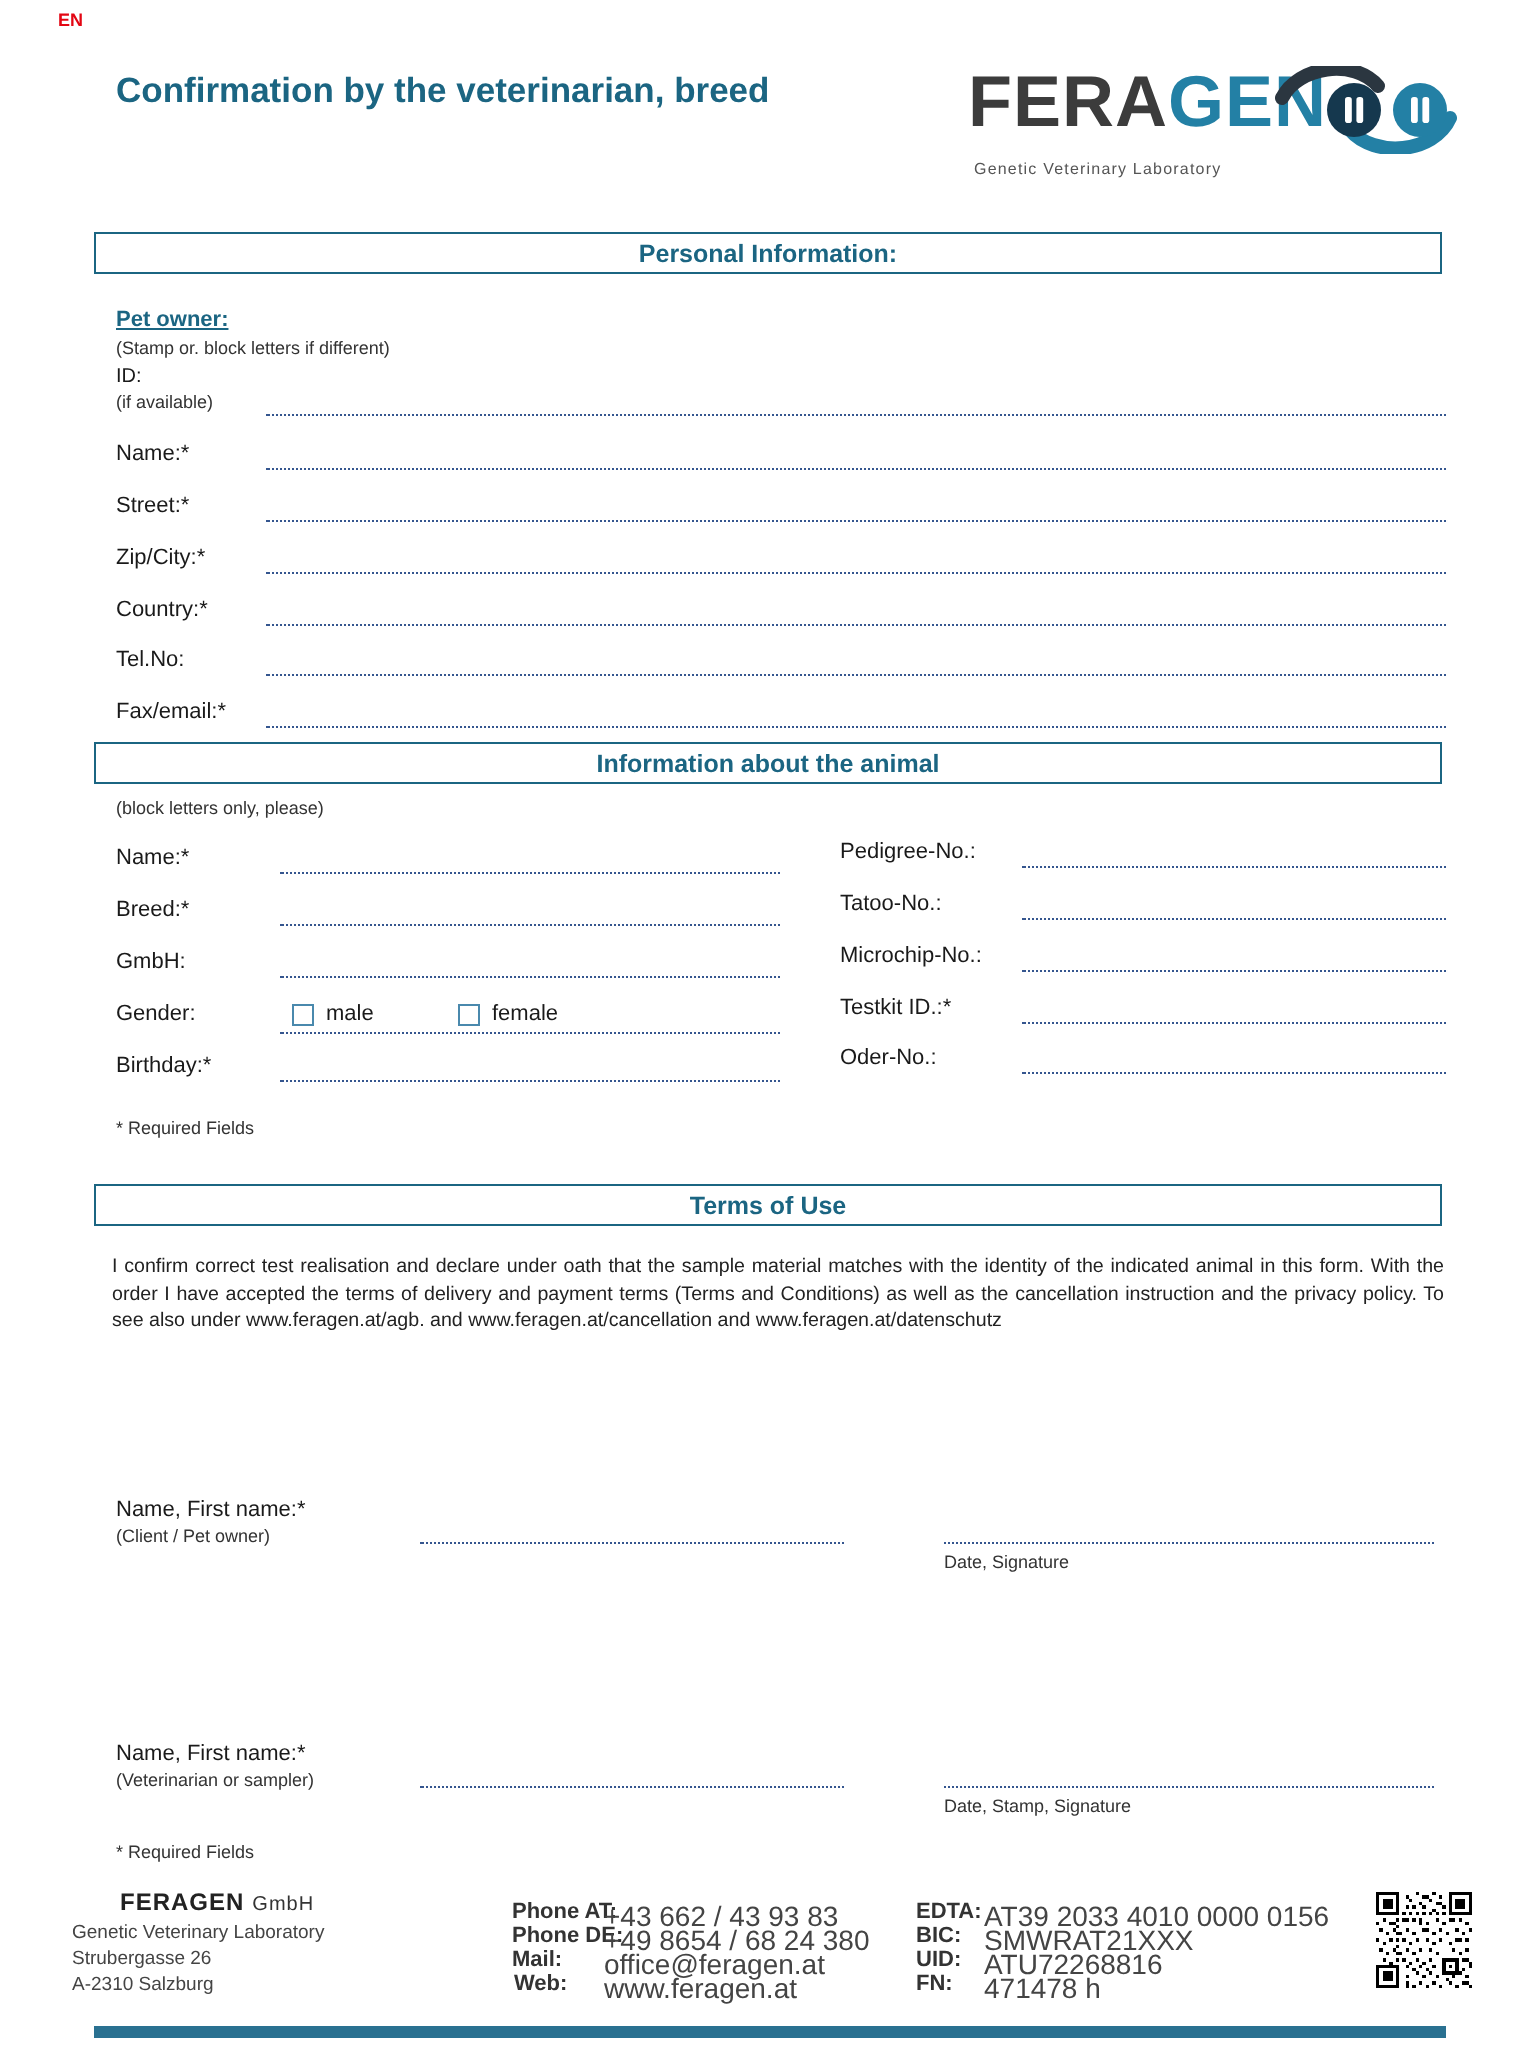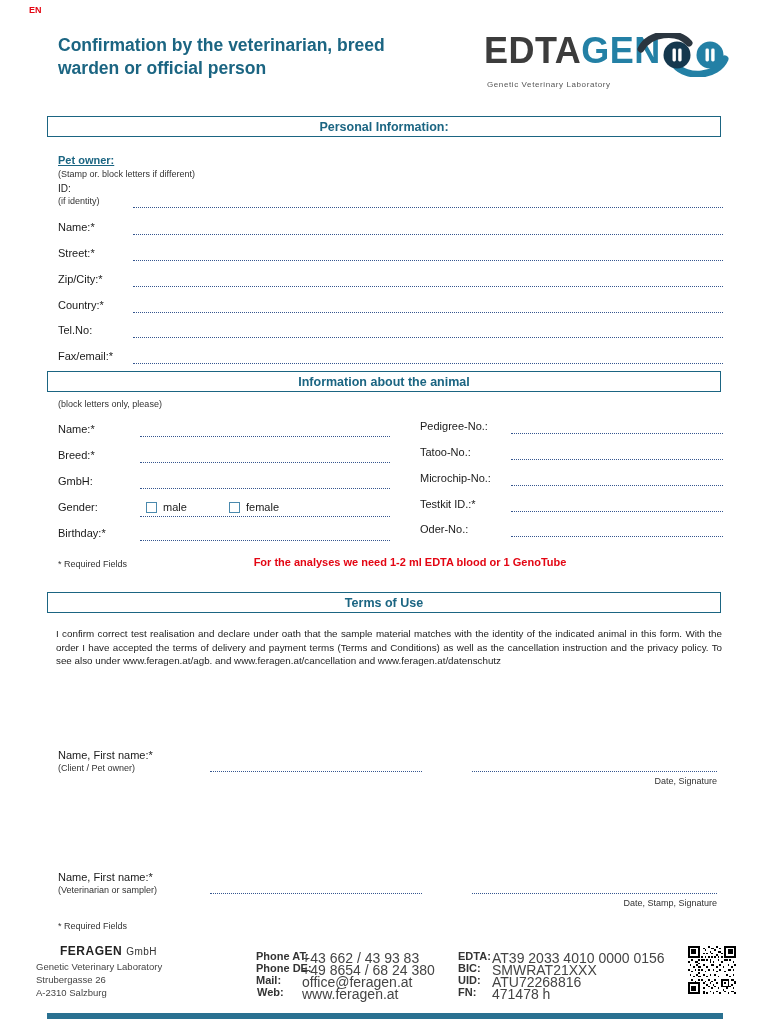--- a/index.html
+++ b/index.html
@@ -25,62 +25,61 @@
   .secbox{left:47px;width:674px;height:21px;border:1.5px solid var(--accent);
     display:flex;align-items:center;justify-content:center;background:#fff;}
   .secbox span{font-size:12.5px;font-weight:bold;color:var(--accent);}
   .lbl{font-size:11px;color:var(--ink);white-space:nowrap;}
   .small{font-size:9px;color:#333;white-space:nowrap;}
   .petowner{font-size:11px;font-weight:bold;color:var(--accent);text-decoration:underline;}
   .dotline{height:0;border-bottom:1.3px dotted var(--line);}
   .cb{width:11px;height:11px;border:1px solid #4a89ad;background:#fff;}
   .rednote{left:90px;top:556px;width:640px;text-align:center;color:var(--red);font-weight:bold;font-size:11px;}
   .terms-body{left:56px;top:627px;width:666px;font-size:9.8px;line-height:1.38;text-align:justify;color:#222;}
-  .sigcaption{font-size:9px;color:#333;text-align:right;}
+  .sigcaption{font-size:9px;color:#333;text-align:left;}
   .f-brand{font-size:12px;font-weight:800;letter-spacing:.5px;color:#222;margin-left:24px;}
   .f-brand .gmbh{font-size:10px;font-weight:normal;margin-left:4px;color:#333;}
   .f-line{font-size:9.5px;color:#444;white-space:nowrap;}
   .f-lbl{font-size:11px;font-weight:bold;color:#333;white-space:nowrap;}
   .f-val{font-size:14px;color:#444;white-space:nowrap;}
   .bottom-bar{left:47px;top:1013px;width:676px;height:6px;background:#2a7191;}
 </style>
 </head>
 <body>
 
 <div class="page">
 
   <div class="abs corner-tag">EN</div>
 
   <div class="abs title">
     <span>Confirmation by the veterinarian, breed</span><br>
-    <span>warden or official person</span>
-  </div>
-
-  <div class="abs logo-text"><span class="fera">EDTA</span><span class="gen">GEN</span></div>
+  </div>
+
+  <div class="abs logo-text"><span class="fera">FERA</span><span class="gen">GEN</span></div>
   <svg class="abs logo-icon" width="92" height="44" viewBox="0 0 92 44">
     <path d="M4 16 C 12 0, 40 -4, 52 10" stroke="#2b3640" stroke-width="7" fill="none" stroke-linecap="round"></path>
     <path d="M38 32 C 50 46, 80 44, 88 26" stroke="#2380a5" stroke-width="7" fill="none" stroke-linecap="round"></path>
     <circle cx="40" cy="22" r="13.5" fill="#15384e"></circle>
     <rect x="35.5" y="15.5" width="3.4" height="13" rx="1.4" fill="#fff"></rect>
     <rect x="41.2" y="15.5" width="3.4" height="13" rx="1.4" fill="#fff"></rect>
     <circle cx="73" cy="22" r="13.5" fill="#2380a5"></circle>
     <rect x="68.5" y="15.5" width="3.4" height="13" rx="1.4" fill="#fff"></rect>
     <rect x="74.2" y="15.5" width="3.4" height="13" rx="1.4" fill="#fff"></rect>
   </svg>
   <div class="abs tagline">Genetic Veterinary Laboratory</div>
 
   <div class="abs secbox" style="top:116px">
     <span>Personal Information:</span>
   </div>
 
   <div class="abs petowner" style="left:58px;top:154px">Pet owner:</div>
   <div class="abs small" style="left:58px;top:169px">(Stamp or. block letters if different)</div>
 
   <div class="abs lbl" style="left:58px;top:183px;font-size:10px">ID:</div>
-  <div class="abs small" style="left:58px;top:196px">(if identity)</div>
+  <div class="abs small" style="left:58px;top:196px">(if available)</div>
   <div class="abs dotline" style="left:133px;top:207px;width:590px"></div>
 
   <div class="abs lbl" style="left:58px;top:221px">Name:*</div>
   <div class="abs dotline" style="left:133px;top:234px;width:590px"></div>
 
   <div class="abs lbl" style="left:58px;top:247px">Street:*</div>
   <div class="abs dotline" style="left:133px;top:260px;width:590px"></div>
 
   <div class="abs lbl" style="left:58px;top:273px">Zip/City:*</div>
   <div class="abs dotline" style="left:133px;top:286px;width:590px"></div>
@@ -128,21 +127,20 @@
   <div class="abs lbl" style="left:420px;top:472px">Microchip-No.:</div>
   <div class="abs dotline" style="left:511px;top:485px;width:212px"></div>
 
   <div class="abs lbl" style="left:420px;top:498px">Testkit ID.:*</div>
   <div class="abs dotline" style="left:511px;top:511px;width:212px"></div>
 
   <div class="abs lbl" style="left:420px;top:523px">Oder-No.:</div>
   <div class="abs dotline" style="left:511px;top:536px;width:212px"></div>
 
   <div class="abs small" style="left:58px;top:559px">* Required Fields</div>
-  <div class="abs rednote">For the analyses we need 1-2 ml EDTA blood or 1 GenoTube</div>
 
   <div class="abs secbox" style="top:592px">
     <span>Terms of Use</span>
   </div>
 
   <div class="abs terms-body">I confirm correct test realisation and declare under oath that the sample material matches with the identity of the indicated animal in this form. With the order I have accepted the terms of delivery and payment terms (Terms and Conditions) as well as the cancellation instruction and the privacy policy.  To see also under www.feragen.at/agb. and www.feragen.at/cancellation and www.feragen.at/datenschutz</div>
 
   <div class="abs lbl" style="left:58px;top:749px">Name, First name:*</div>
   <div class="abs small" style="left:58px;top:763px">(Client / Pet owner)</div>
   <div class="abs dotline" style="left:210px;top:771px;width:212px"></div>

